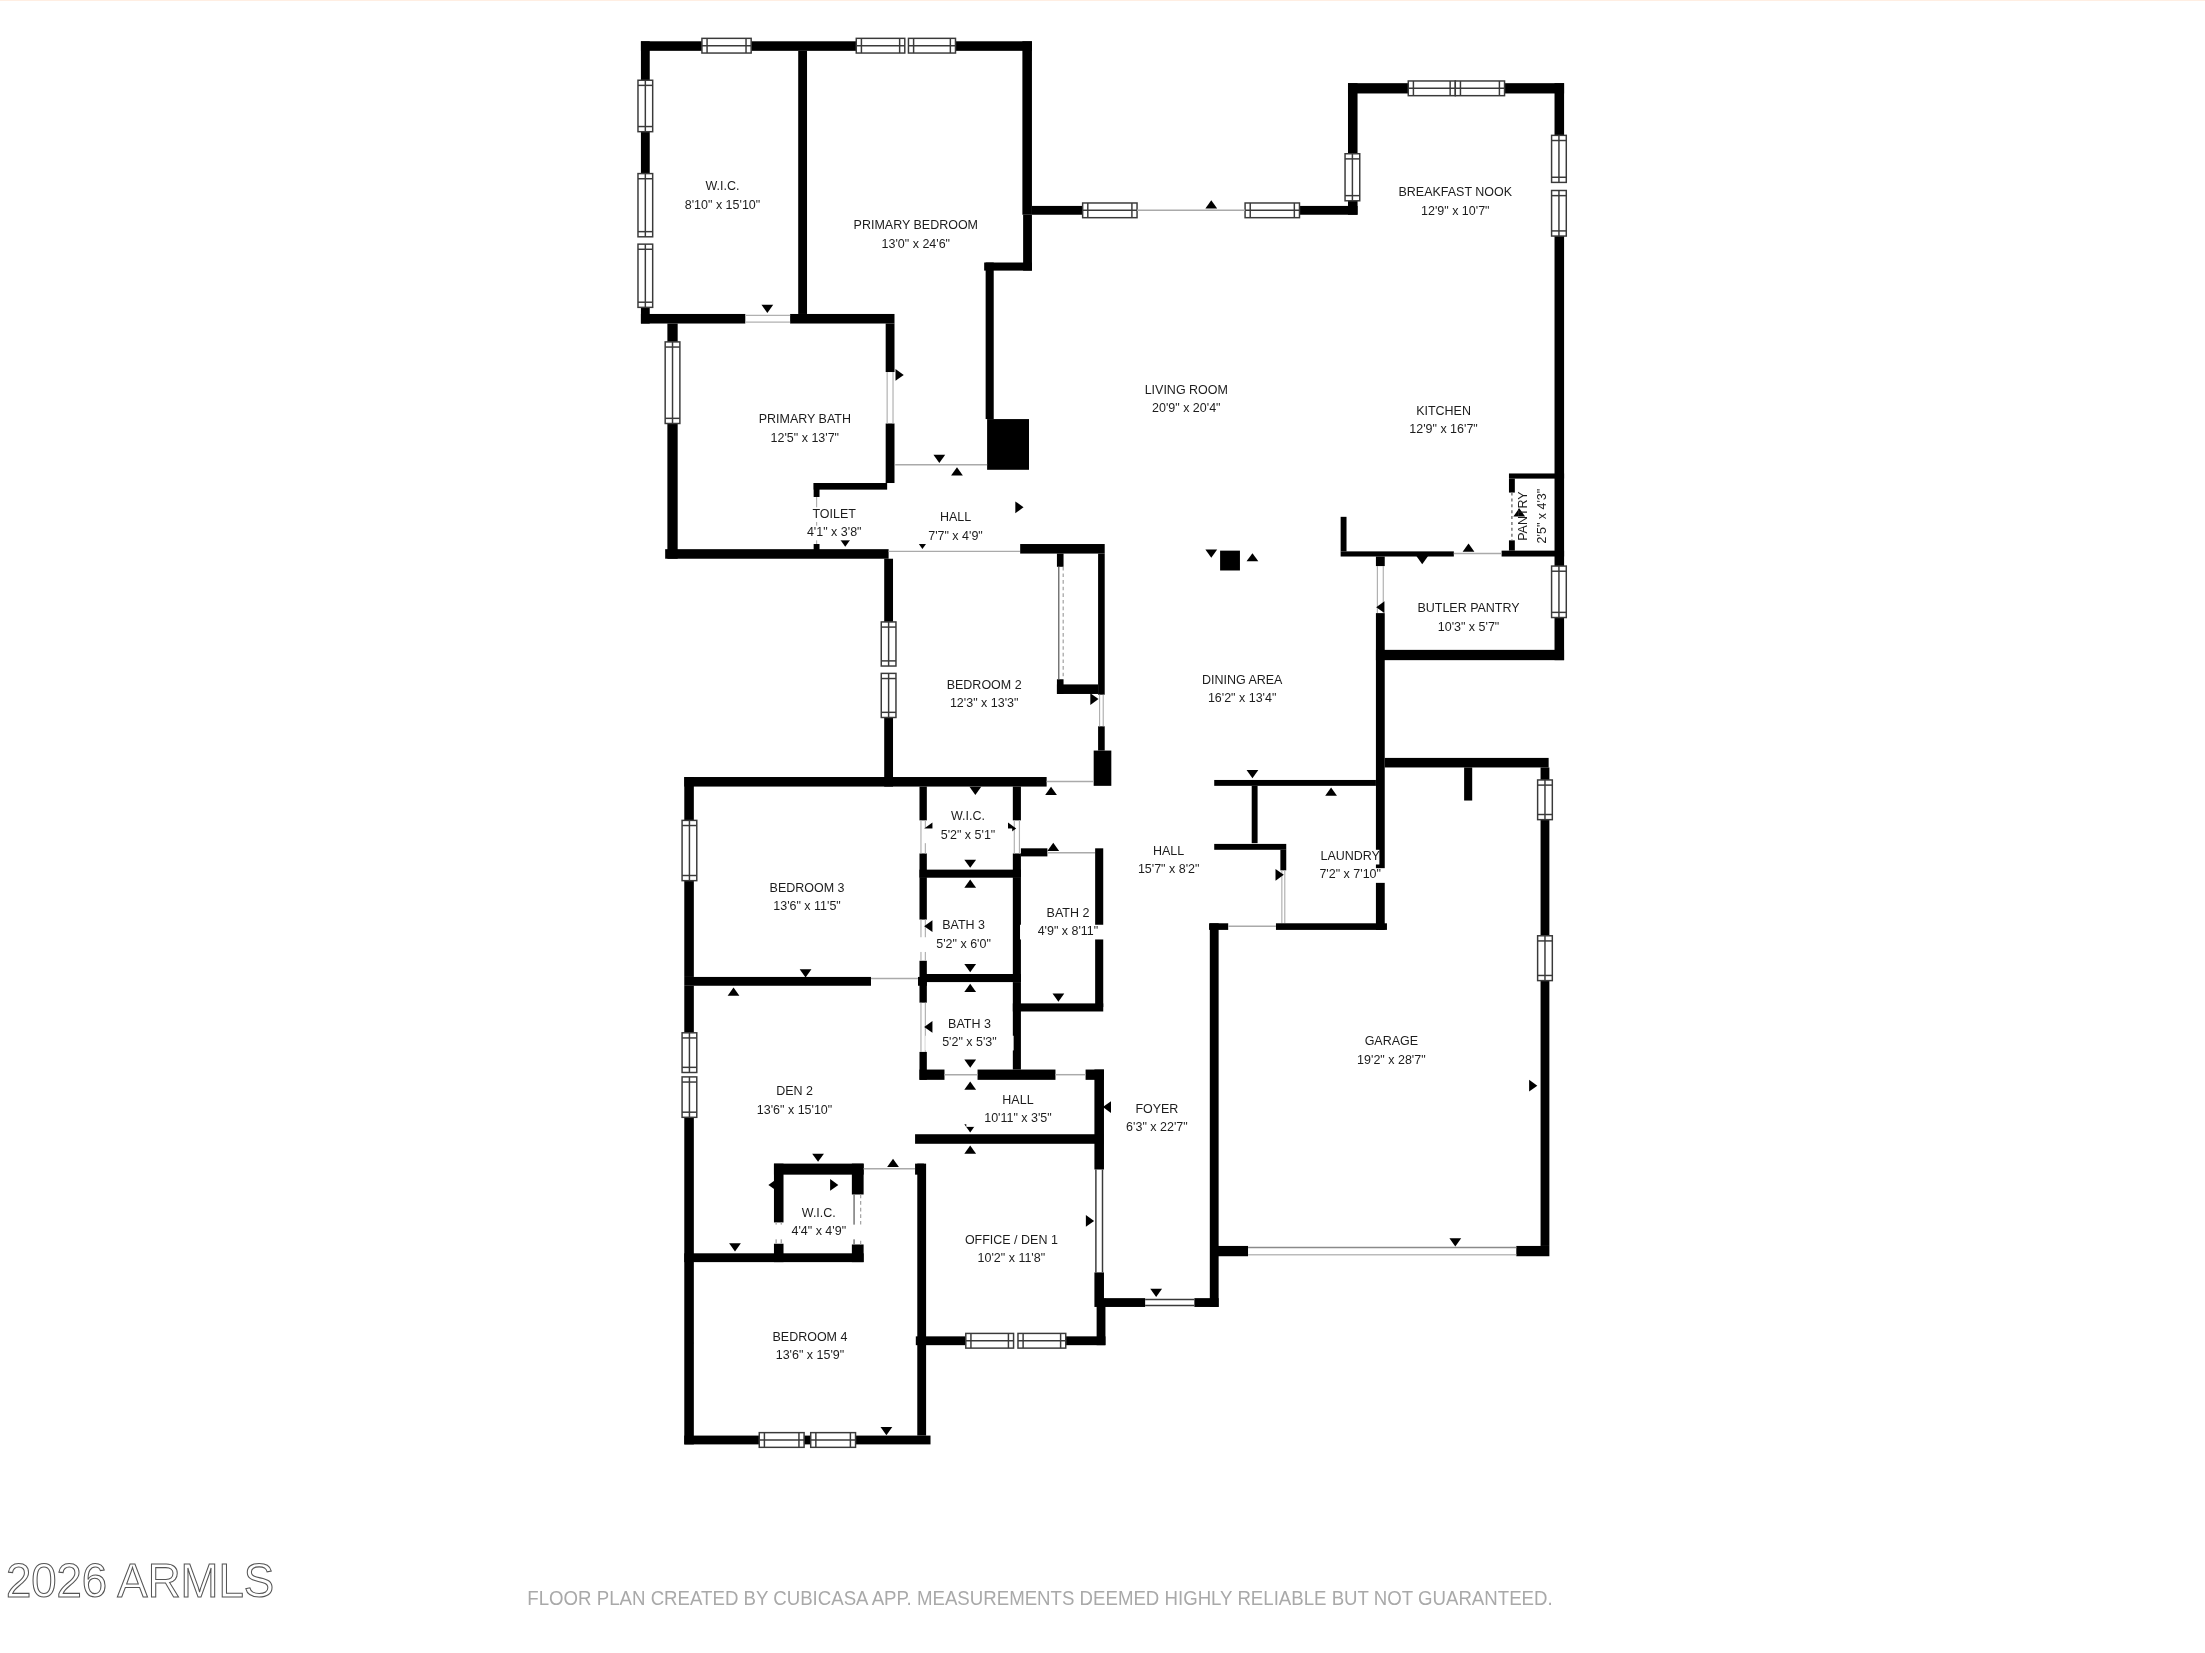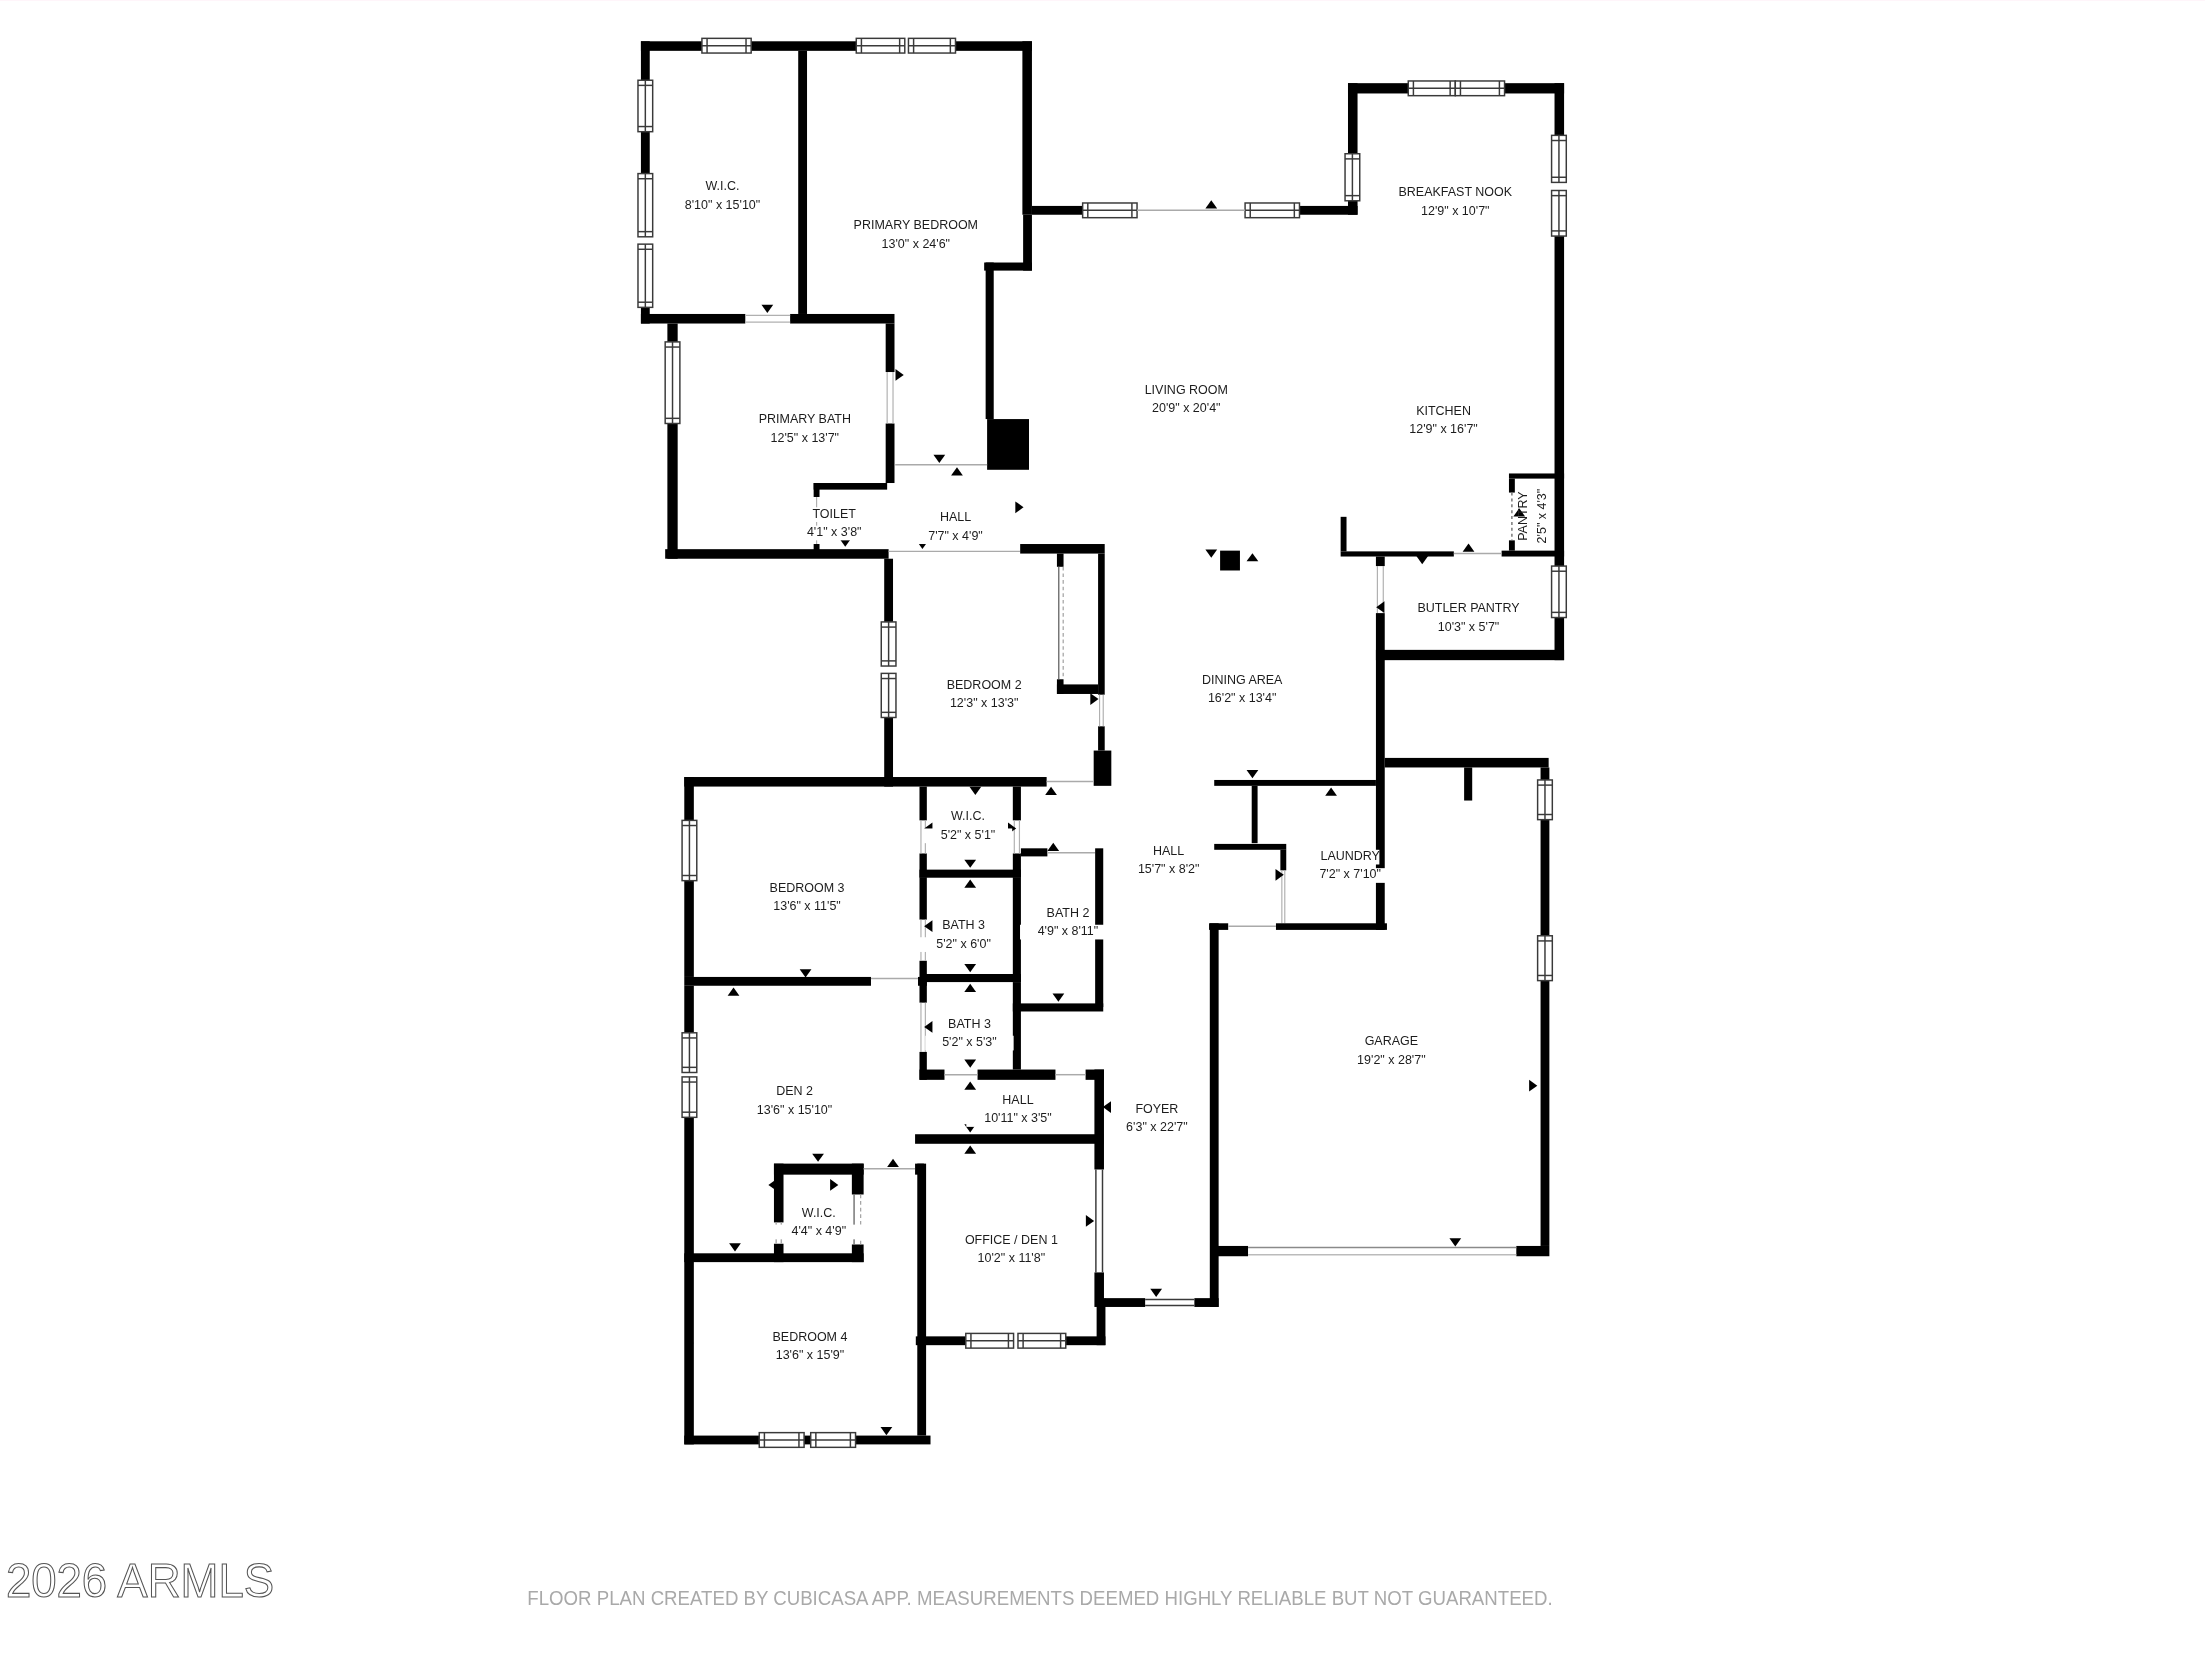--- a/index.html
+++ b/index.html
@@ -1,17 +1,17 @@
 <!DOCTYPE html>
 <html style="font-size:11.8px"><head>
 <meta charset="utf-8">
 <title>Floor Plan</title>
 <style>
   html,body { margin:0; padding:0; background:#fff; }
-  #page { width:2205px; height:1654px; position:relative; background:#f9a8d4; }
+  #page { width:2205px; height:1654px; position:relative; background:#f97316; }
   svg { display:block; font-family:"Liberation Sans", sans-serif; }
 </style>
 </head>
 <body>
 
 <div id="page">
 <svg width="2205" height="1654" viewBox="0 0 3000 2250">
 
 <rect x="0" y="0" width="3000" height="2250" fill="#ffffff"></rect>
 

